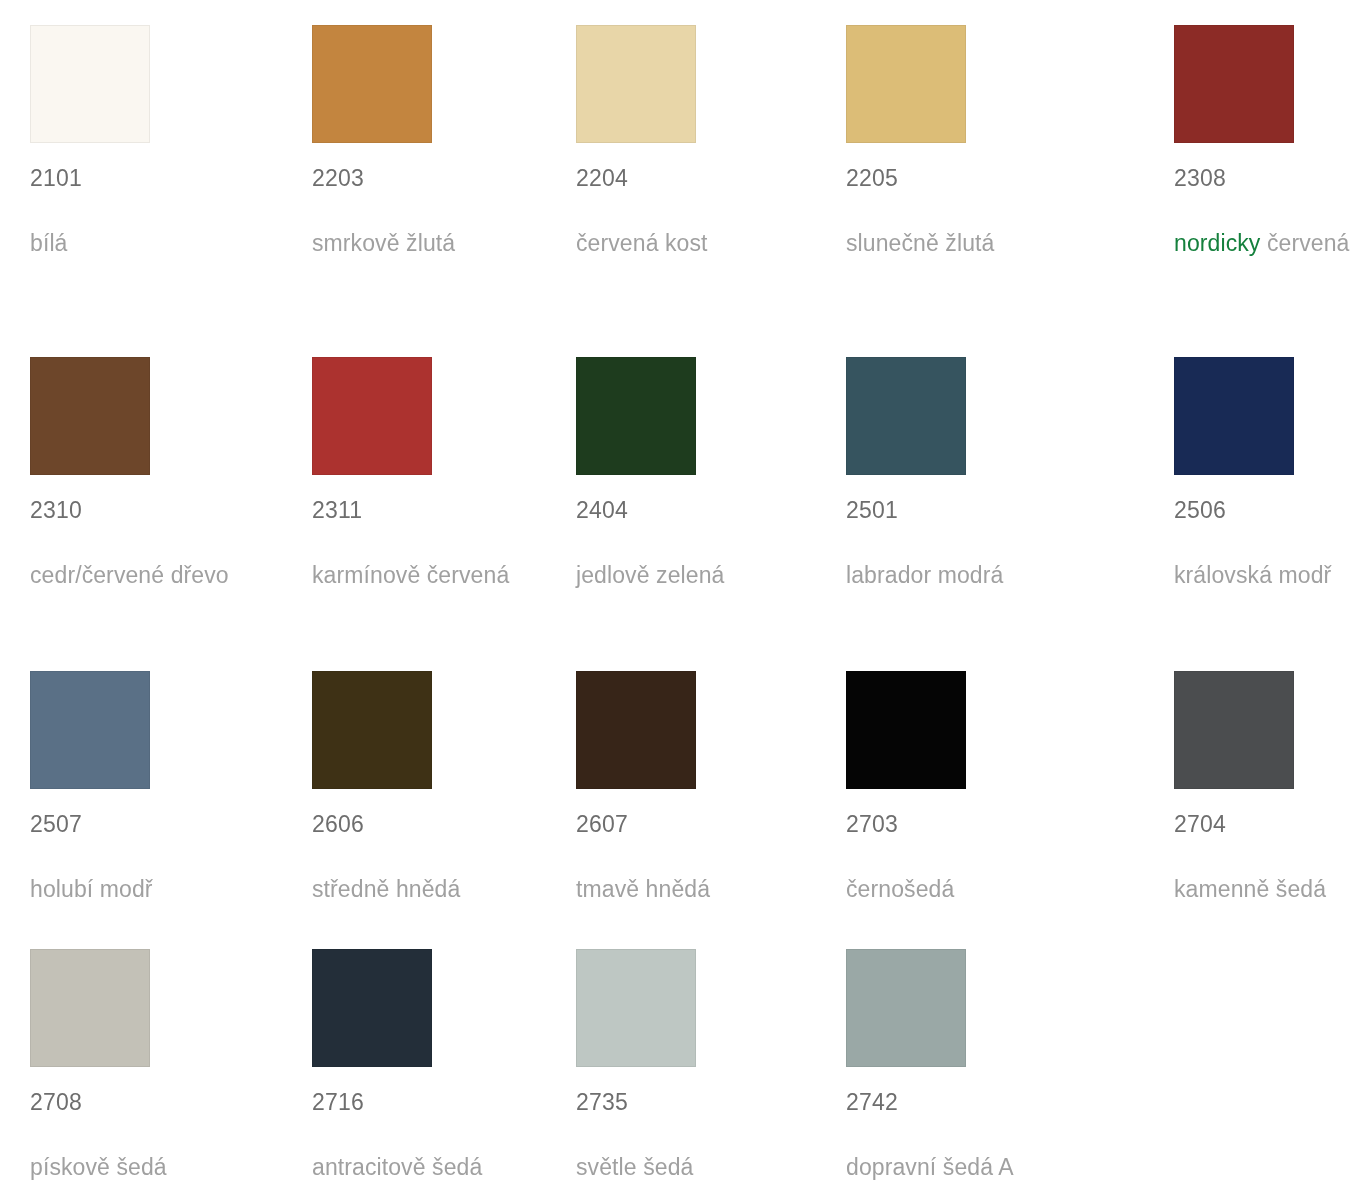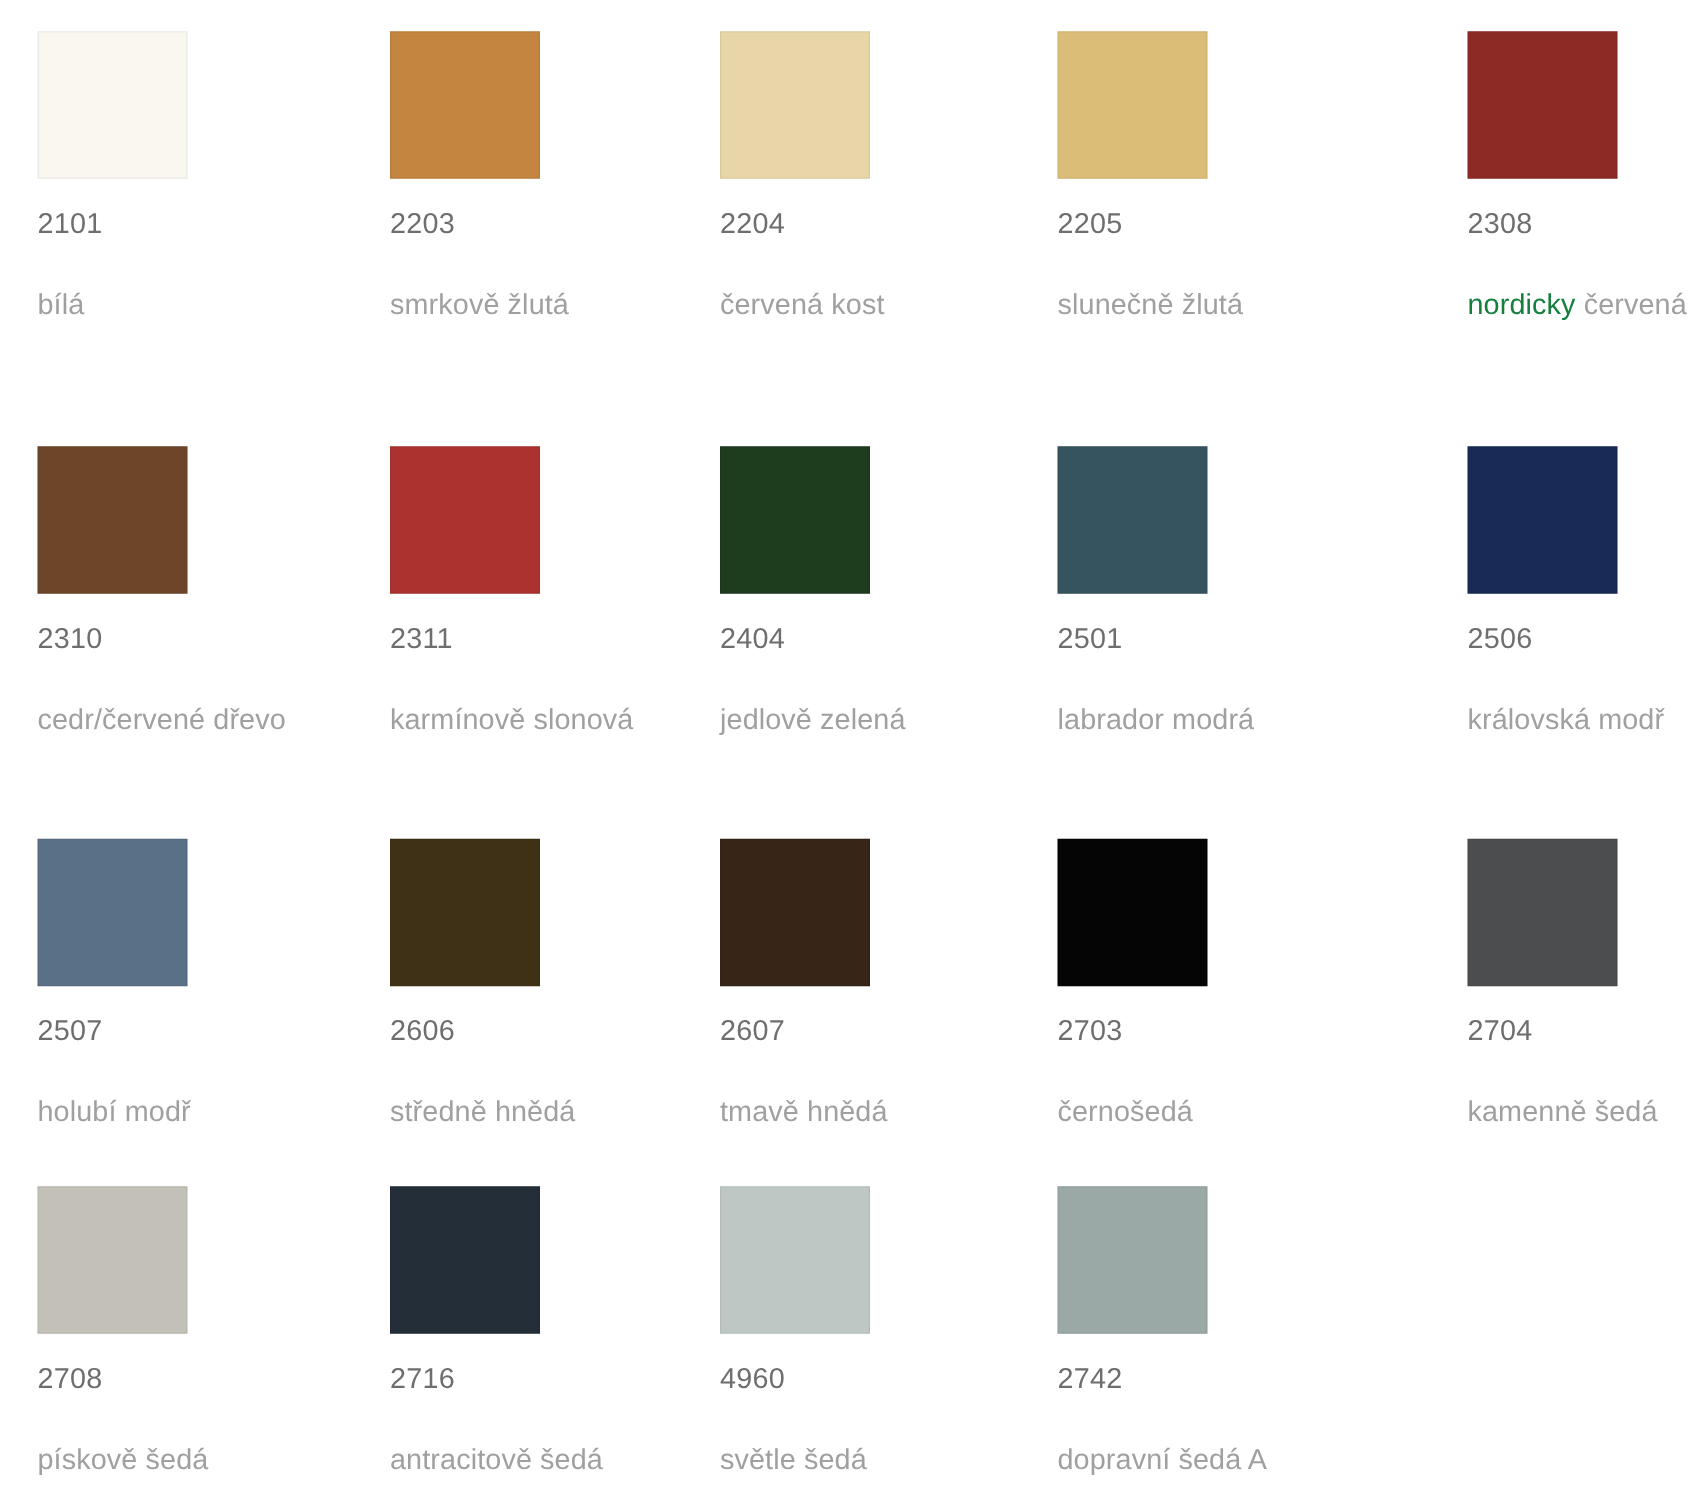--- a/index.html
+++ b/index.html
@@ -101,21 +101,21 @@
       <div class="swatch-name emphasis"><span class="lead">nordicky </span><span>červená</span></div>
     </div>
     <div class="swatch-cell row-2 col-1">
       <div class="swatch-chip" title="cedr/červené dřevo" style="background-color: rgb(109, 70, 42);"></div>
       <div class="swatch-code">2310</div>
       <div class="swatch-name">cedr/červené dřevo</div>
     </div>
     <div class="swatch-cell row-2 col-2">
       <div class="swatch-chip" title="karmínově červená" style="background-color: rgb(172, 50, 47);"></div>
       <div class="swatch-code">2311</div>
-      <div class="swatch-name">karmínově slonová</div>
+      <div class="swatch-name">karmínově červená</div>
     </div>
     <div class="swatch-cell row-2 col-3">
       <div class="swatch-chip" title="jedlově zelená" style="background-color: rgb(30, 60, 30);"></div>
       <div class="swatch-code">2404</div>
       <div class="swatch-name">jedlově zelená</div>
     </div>
     <div class="swatch-cell row-2 col-4">
       <div class="swatch-chip" title="labrador modrá" style="background-color: rgb(54, 84, 95);"></div>
       <div class="swatch-code">2501</div>
       <div class="swatch-name">labrador modrá</div>
@@ -155,21 +155,21 @@
       <div class="swatch-code">2708</div>
       <div class="swatch-name">pískově šedá</div>
     </div>
     <div class="swatch-cell row-4 col-2">
       <div class="swatch-chip" title="antracitově šedá" style="background-color: rgb(35, 46, 57);"></div>
       <div class="swatch-code">2716</div>
       <div class="swatch-name">antracitově šedá</div>
     </div>
     <div class="swatch-cell row-4 col-3">
       <div class="swatch-chip" title="světle šedá" style="background-color: rgb(190, 199, 195);"></div>
-      <div class="swatch-code">4960</div>
+      <div class="swatch-code">2735</div>
       <div class="swatch-name">světle šedá</div>
     </div>
     <div class="swatch-cell row-4 col-4">
       <div class="swatch-chip" title="dopravní šedá A" style="background-color: rgb(154, 168, 166);"></div>
       <div class="swatch-code">2742</div>
       <div class="swatch-name">dopravní šedá A</div>
     </div>
   </div>
 
 </body></html>

